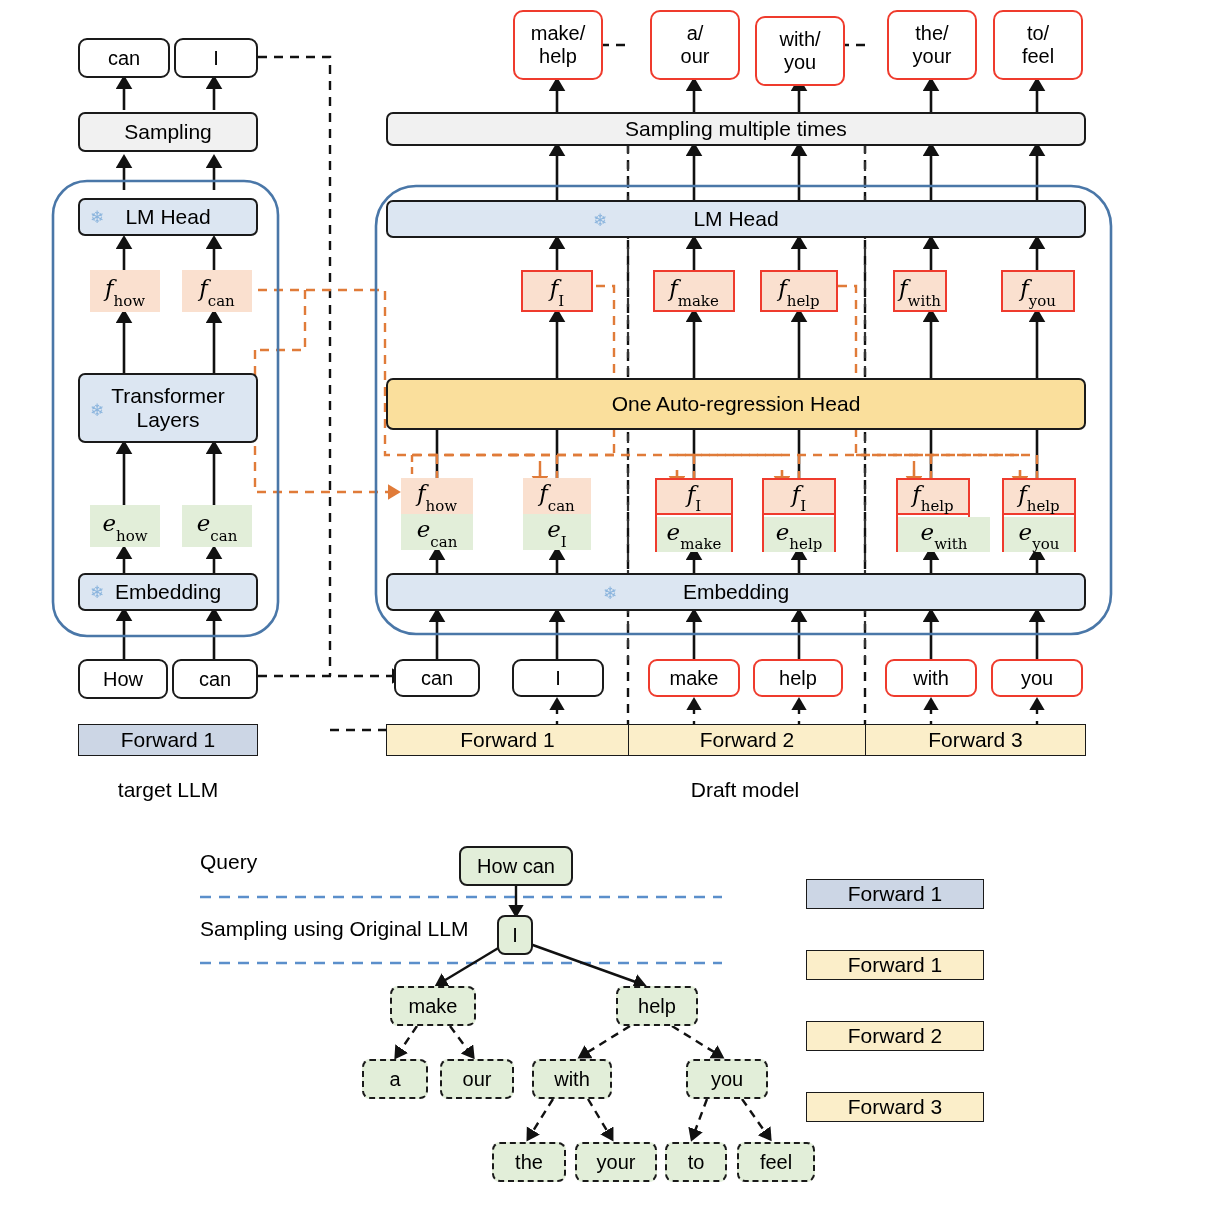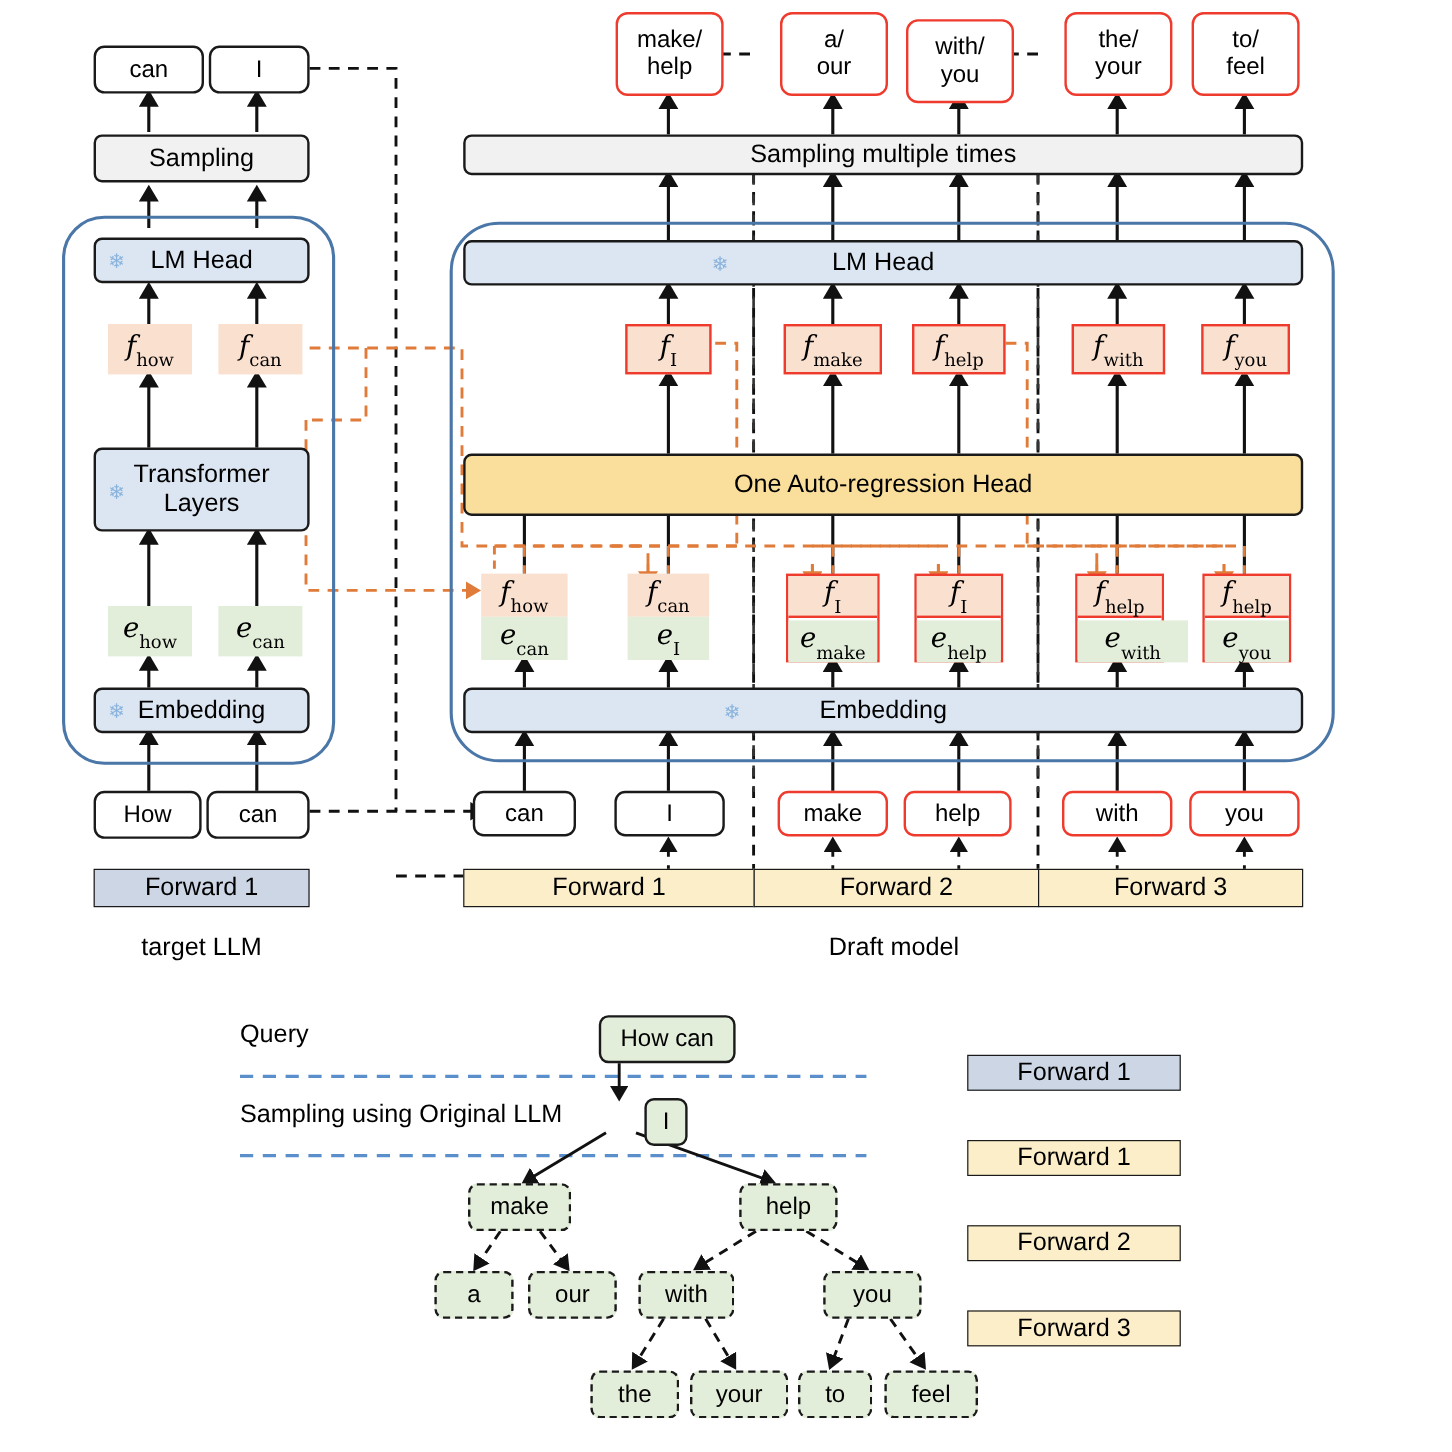--- a/index.html
+++ b/index.html
@@ -20,21 +20,21 @@
   .band-blue{background:#dce6f2;}
   .band-yellow{background:#fadf9c;}
   .band-sq{border:1.6px solid #1a1a1a;border-radius:0;font-size:21px;}
   .legend-blue{background:#ccd6e5;}
   .legend-yellow{background:#fbeec9;}
   .feat{border:0;background:#fae0cf;font-size:22px;}
   .feat-red{border:2px solid #ef3b2d;border-bottom:none;background:#fae0cf;font-size:22px;}
   .emb{border:0;background:#e2eed9;font-size:22px;}
   .plain{font-size:21px;}
   .plain-l{font-size:21px;justify-content:flex-start;text-align:left;}
-  .treebox{border:2.2px solid #1a1a1a;border-radius:8px;background:#e2eed9;font-size:20px;margin-left:40px;}
+  .treebox{border:2.2px solid #1a1a1a;border-radius:8px;background:#e2eed9;font-size:20px;}
   .treebox-d{border:2.2px dashed #1a1a1a;border-radius:8px;background:#e2eed9;font-size:20px;}
 
   
   .mv{font-family:"DejaVu Serif",serif;font-style:italic;font-size:23px;}
   .sub{font-family:"DejaVu Serif",serif;font-style:normal;font-size:15px;
        vertical-align:sub;position:relative;top:4px;left:0px;}
   .snow{color:#8ab4dd;font-size:17px;position:absolute;}
 </style>
 </head>
 <body>
@@ -282,21 +282,21 @@
 
   <div class="box feat-red" style="left:521px;top:270px;width:72px;height:42px;border-bottom:2px solid #ef3b2d;">
     <span class="mv"><span>f</span><span class="sub">I</span></span>
   </div>
   <div class="box feat-red" style="left:653px;top:270px;width:82px;height:42px;border-bottom:2px solid #ef3b2d;">
     <span class="mv"><span>f</span><span class="sub">make</span></span>
   </div>
   <div class="box feat-red" style="left:760px;top:270px;width:78px;height:42px;border-bottom:2px solid #ef3b2d;">
     <span class="mv"><span>f</span><span class="sub">help</span></span>
   </div>
-  <div class="box feat-red" style="left:893px;top:270px;width:78px;height:42px;border-bottom:2px solid #ef3b2d;">
+  <div class="box feat-red" style="left:893px;top:270px;width:54px;height:42px;border-bottom:2px solid #ef3b2d;">
     <span class="mv"><span>f</span><span class="sub">with</span></span>
   </div>
   <div class="box feat-red" style="left:1001px;top:270px;width:74px;height:42px;border-bottom:2px solid #ef3b2d;">
     <span class="mv"><span>f</span><span class="sub">you</span></span>
   </div>
 
   <div class="box band band-yellow" style="left:386px;top:378px;width:700px;height:52px;">One Auto-regression Head</div>
 
   <div style="position:absolute;left:401px;top:478px;width:72px;height:72px;">
     <div class="box feat" style="left:0;top:0;width:72px;height:36px;">

